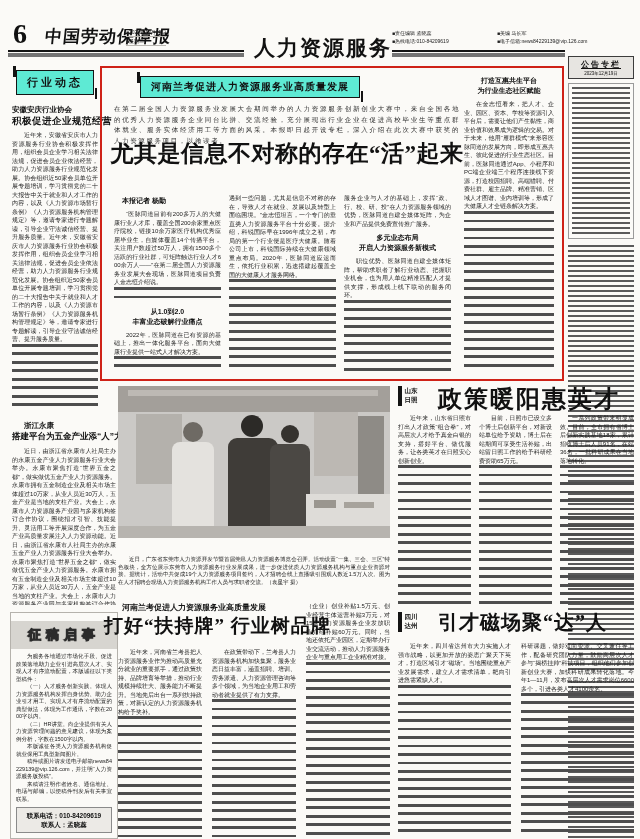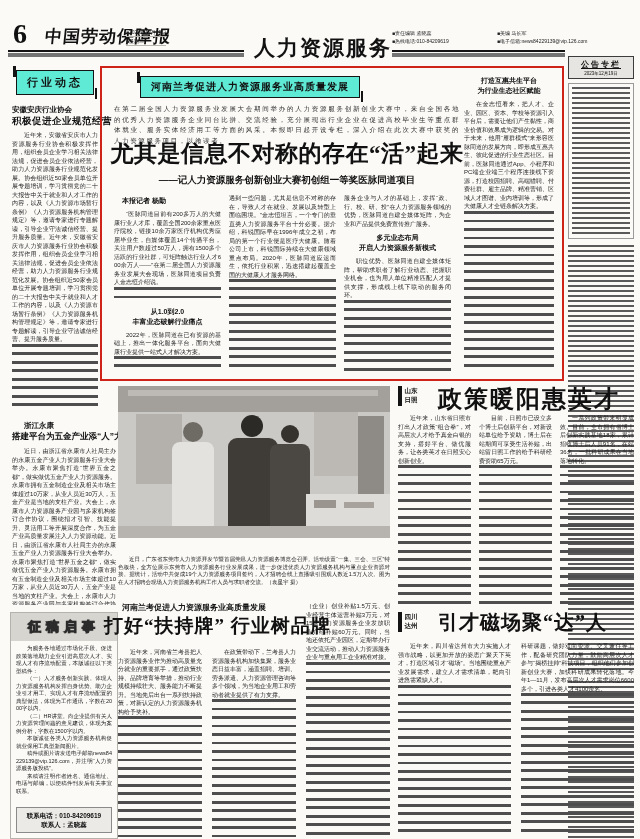--- a/index.html
+++ b/index.html
@@ -92,21 +92,21 @@
 
   <div class="abs kicker" style="left:24px;top:421px;font-size:7.5px;">浙江永康</div>
   <div class="abs b" style="left:12px;top:431px;font-size:8.5px;">搭建平台为五金产业添“人”力</div>
   <div class="abs colflex" style="left:12px;top:447px;width:104px;height:158px;">
     <div class="t6 jc ind">近日，由浙江省永康市人社局主办的永康五金产业人力资源服务行业大会举办。永康市聚焦打造“世界五金之都”，做实做优五金产业人力资源服务。永康市拥有五金制造企业及相关市场主体超过10万家，从业人员近30万人，五金产业是当地的支柱产业。大会上，永康市人力资源服务产业园与多家机构签订合作协议，围绕招才引智、技能提升、灵活用工等开展深度合作，为五金产业高质量发展注入人力资源动能。近日，由浙江省永康市人社局主办的永康五金产业人力资源服务行业大会举办。永康市聚焦打造“世界五金之都”，做实做优五金产业人力资源服务。永康市拥有五金制造企业及相关市场主体超过10万家，从业人员近30万人，五金产业是当地的支柱产业。大会上，永康市人力资源服务产业园与多家机构签订合作协议，围绕招才引智、技能提升、灵活用工等开展深度合作，为五金产业高质量发展注入人力资源动能。</div>
     <div class="fillbig"></div>
   </div>
 
   
   <div class="abs" style="left:10px;top:612px;width:106px;height:225px;border:1px solid #b5b2ac;background:#fbfaf7;">
-    <div class="b outlined" style="background:#d7d5d0;text-align:center;font-size:13px;letter-spacing:5px;padding:5px 0;">征稿启事</div>
+    <div class="b outlined" style="background:#d7d5d0;text-align:center;font-size:13px;letter-spacing:5px;padding:5px 0;margin-top:8px;">征稿启事</div>
     <div style="padding:4px 5px 0 5px;">
       <div class="t55 jc ind">为服务各地通过市场化手段、促进政策落地助力企业引进高层次人才、实现人才有序流动配置，本版诚征以下类型稿件：</div>
       <div class="t55 jc ind">（一）人才服务创新实践。体现人力资源服务机构发挥自身优势、助力企业引才用工、实现人才有序流动配置的典型做法，体现为工作通讯，字数在2000字以内。</div>
       <div class="t55 jc ind">（二）HR讲堂。向企业提供有关人力资源管理问题的意见建议，体现为案例分析，字数在1500字以内。</div>
       <div class="t55 jc ind">本版诚征各类人力资源服务机构促就业保用工典型新闻图片。</div>
       <div class="t55 jc ind">稿件或图片请发送电子邮箱news84229139@vip.126.com，并注明“人力资源服务版投稿”。</div>
       <div class="t55 jc ind">来稿请注明作者姓名、通信地址、电话与邮编，以便稿件刊发后有关事宜联系。</div>
     </div>
     <div class="contact abs" style="left:5px;right:5px;bottom:5px;">
       <div>联系电话：010-84209619</div>
@@ -114,21 +114,20 @@
     </div>
   </div>
 
   
   <div class="abs redbox" style="left:100px;top:66px;width:460px;height:311px;">
     <div class="ribbon abs b" style="left:38px;top:8px;font-size:10px;letter-spacing:1px;padding:3px 10px;">河南兰考促进人力资源服务业高质量发展</div>
 
     <div class="abs jc" style="left:12px;top:36px;width:346px;font-size:6.5px;line-height:10.5px;letter-spacing:1.6px;color:#2e2e2e;">在第二届全国人力资源服务业发展大会期间举办的人力资源服务创新创业大赛中，来自全国各地的优秀人力资源服务企业同台比拼、交流经验，充分展现出行业企业在促进高校毕业生等重点群体就业、服务实体经济用工等方面的风采。本报即日起开设专栏，深入介绍在此次大赛中获奖的人力资源服务项目，以飨读者。</div>
 
     <div class="abs ser b" style="left:6px;top:70px;width:358px;text-align:center;font-size:23px;letter-spacing:0.5px;">尤其是信息不对称的存在“活”起来</div>
-    <div class="abs b" style="left:12px;top:106px;width:346px;text-align:center;font-size:9.5px;">——记人力资源服务创新创业大赛初创组一等奖医脉同道项目</div>
 
     
     <div class="abs colflex" style="left:12px;top:126px;width:107px;height:177px;">
       <div class="b" style="font-size:7px;margin:2px 0 4px 8px;flex:0 0 auto;">本报记者 杨勤</div>
       <div class="t6 jc ind">“医脉同道目前有200多万人的大健康行业人才库，覆盖全国200余家重点医疗院校，链接10余万家医疗机构优秀应届毕业生，自媒体覆盖14个传播平台，关注用户数超过50万人，拥有1500多个活跃的行业社群，可矩阵触达行业人才600余万人——”在第二届全国人力资源服务业发展大会现场，医脉同道项目负责人金志恒介绍说。</div>
       <div class="fillbig" style="max-height:26px;"></div>
       <div class="crosshead">
         <div>从1.0到2.0</div>
         <div>丰富业态破解行业痛点</div>
       </div>

